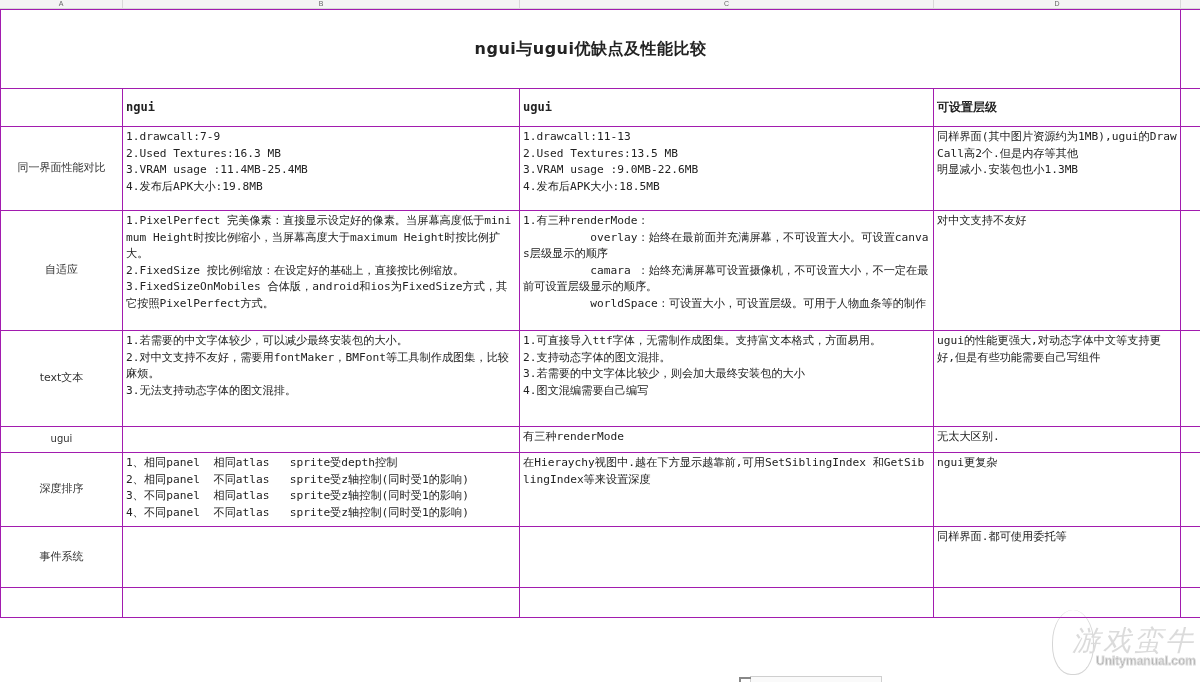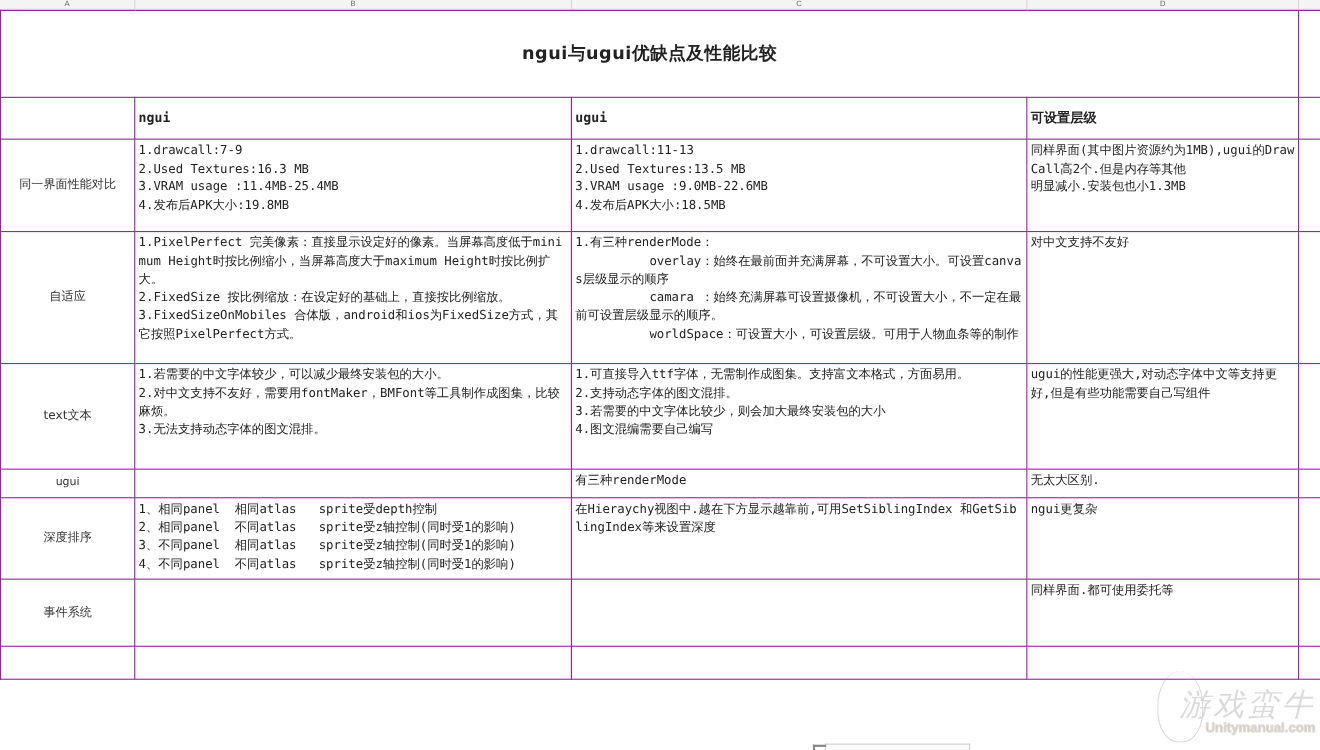--- a/index.html
+++ b/index.html
@@ -18,21 +18,21 @@
   td.lbl { text-align: center; vertical-align: middle; font-size: 11px;
            font-family: "DejaVu Sans", sans-serif; color: #333; }
   td.title { text-align: center; vertical-align: middle; font-size: 16px; font-weight: bold;
              font-family: "DejaVu Sans", sans-serif; letter-spacing: 0.5px; }
   td.hdr { vertical-align: middle; font-weight: bold; font-size: 12px; }
   td.small-lbl { font-size: 10px; }
   .watermark { position: absolute; right: 4px; bottom: 2px; width: 150px; height: 70px;
                opacity: 0.35; pointer-events: none; }
   .wm-text { position: absolute; right: 0; top: 12px; font-size: 28px; color: #9a9a9a;
              font-family: "DejaVu Sans", sans-serif; letter-spacing: 3px; font-style: italic; }
-  .wm-sub { position: absolute; right: 0; top: 44px; font-size: 12px; color: #a16207;
+  .wm-sub { position: absolute; right: 0; top: 44px; font-size: 12px; color: #000000;
             -webkit-text-stroke: 1px #999; font-family: "Liberation Sans", sans-serif;
             font-weight: bold; }
   .wm-horn { position: absolute; left: 6px; top: 0; width: 40px; height: 64px;
              border: 1px solid #888; border-radius: 50% 50% 45% 45%; border-top: none; }
   .floaty { position: absolute; left: 750px; top: 676px; width: 130px; height: 8px;
             border: 1px solid #cfcfcf; border-bottom: none; background: #fafafa; }
   .floaty-icon { position: absolute; left: -12px; top: 0; width: 10px; height: 6px;
                  border: 2px solid #888; border-bottom: none; border-right: none; }
 </style>
 </head>

